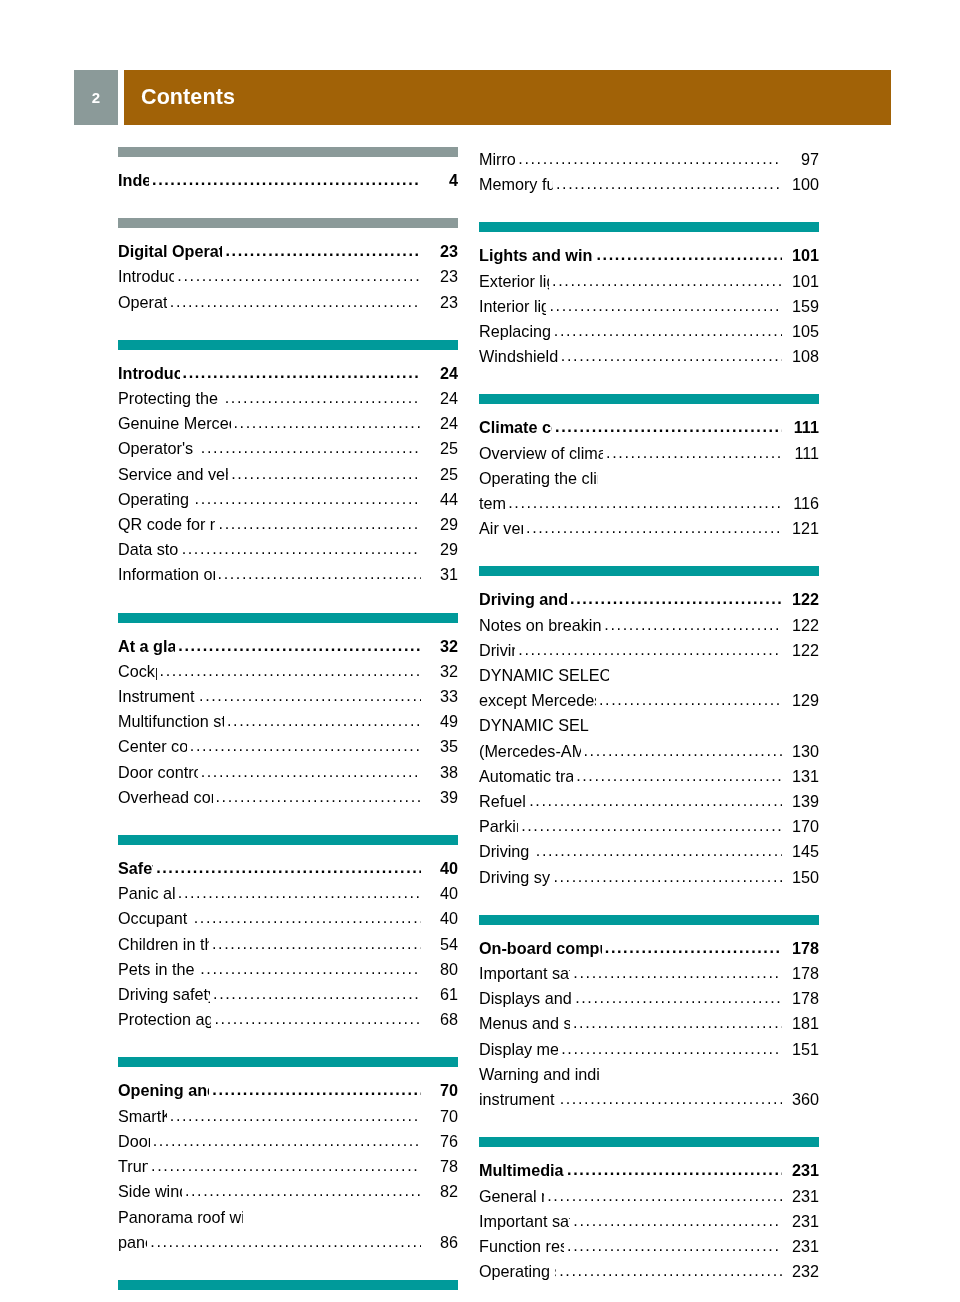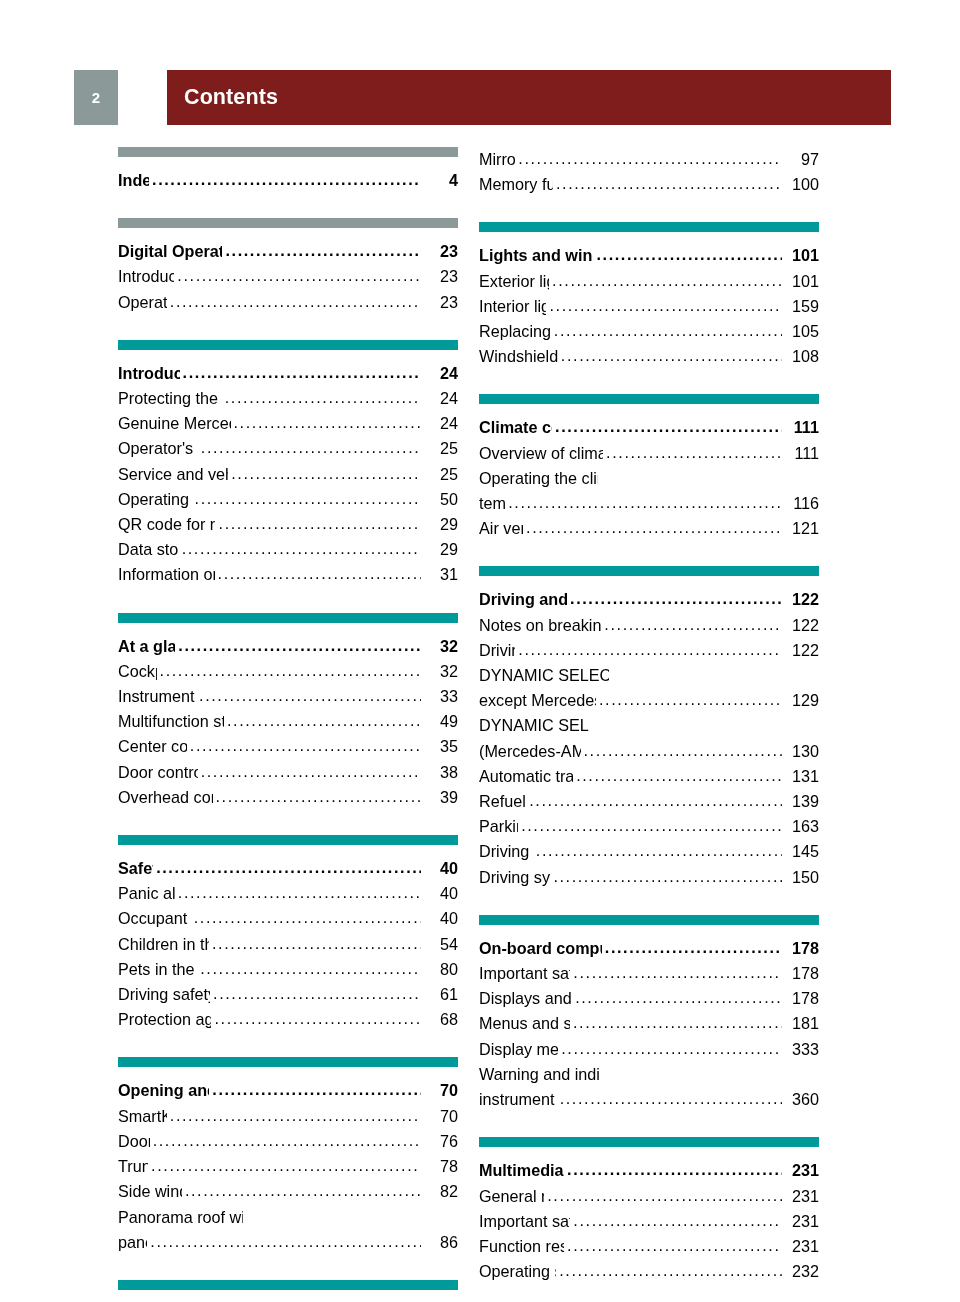--- a/index.html
+++ b/index.html
@@ -134,21 +134,21 @@
   }
 </style>
 </head>
 <body>
 
 <div id="page-header">
   <div class="hdr-block" id="hdr-pagenum" style="background: rgb(139, 154, 153);">
     <span class="num">2</span>
   </div>
   <div id="hdr-gap"></div>
-  <div class="hdr-block" id="hdr-title" style="background: #7f1d1d; margin-left: 43px;">
+  <div class="hdr-block" id="hdr-title" style="background: #a16207;">
     <span class="title">Contents</span>
   </div>
 </div>
 
 <div id="toc-columns">
   <div class="toc-col" id="col-left">
       <div class="group-bar gray" style="background: rgb(139, 154, 153);"></div>
       <div class="toc-row head">
         <span class="label">Index</span>
         <span class="leader">............................................................</span>
@@ -194,21 +194,21 @@
         <span class="pg">25</span>
       </div>
       <div class="toc-row">
         <span class="label">Service and vehicle operation</span>
         <span class="leader">............................................................</span>
         <span class="pg">25</span>
       </div>
       <div class="toc-row">
         <span class="label">Operating safety</span>
         <span class="leader">............................................................</span>
-        <span class="pg">50</span>
+        <span class="pg">44</span>
       </div>
       <div class="toc-row">
         <span class="label">QR code for rescue card</span>
         <span class="leader">............................................................</span>
         <span class="pg">29</span>
       </div>
       <div class="toc-row">
         <span class="label">Data storage</span>
         <span class="leader">............................................................</span>
         <span class="pg">29</span>
@@ -445,21 +445,21 @@
         <span class="pg">131</span>
       </div>
       <div class="toc-row">
         <span class="label">Refueling</span>
         <span class="leader">............................................................</span>
         <span class="pg">139</span>
       </div>
       <div class="toc-row">
         <span class="label">Parking</span>
         <span class="leader">............................................................</span>
-        <span class="pg">163</span>
+        <span class="pg">170</span>
       </div>
       <div class="toc-row">
         <span class="label">Driving tips</span>
         <span class="leader">............................................................</span>
         <span class="pg">145</span>
       </div>
       <div class="toc-row">
         <span class="label">Driving systems</span>
         <span class="leader">............................................................</span>
         <span class="pg">150</span>
@@ -482,21 +482,21 @@
         <span class="pg">178</span>
       </div>
       <div class="toc-row">
         <span class="label">Menus and submenus</span>
         <span class="leader">............................................................</span>
         <span class="pg">181</span>
       </div>
       <div class="toc-row">
         <span class="label">Display messages</span>
         <span class="leader">............................................................</span>
-        <span class="pg">333</span>
+        <span class="pg">151</span>
       </div>
       <div class="toc-row noleader nopage">
         <span class="label">Warning and indicator lamps in the</span>
         <span class="leader">............................................................</span>
         <span class="pg"></span>
       </div>
       <div class="toc-row">
         <span class="label">instrument cluster</span>
         <span class="leader">............................................................</span>
         <span class="pg">360</span>

